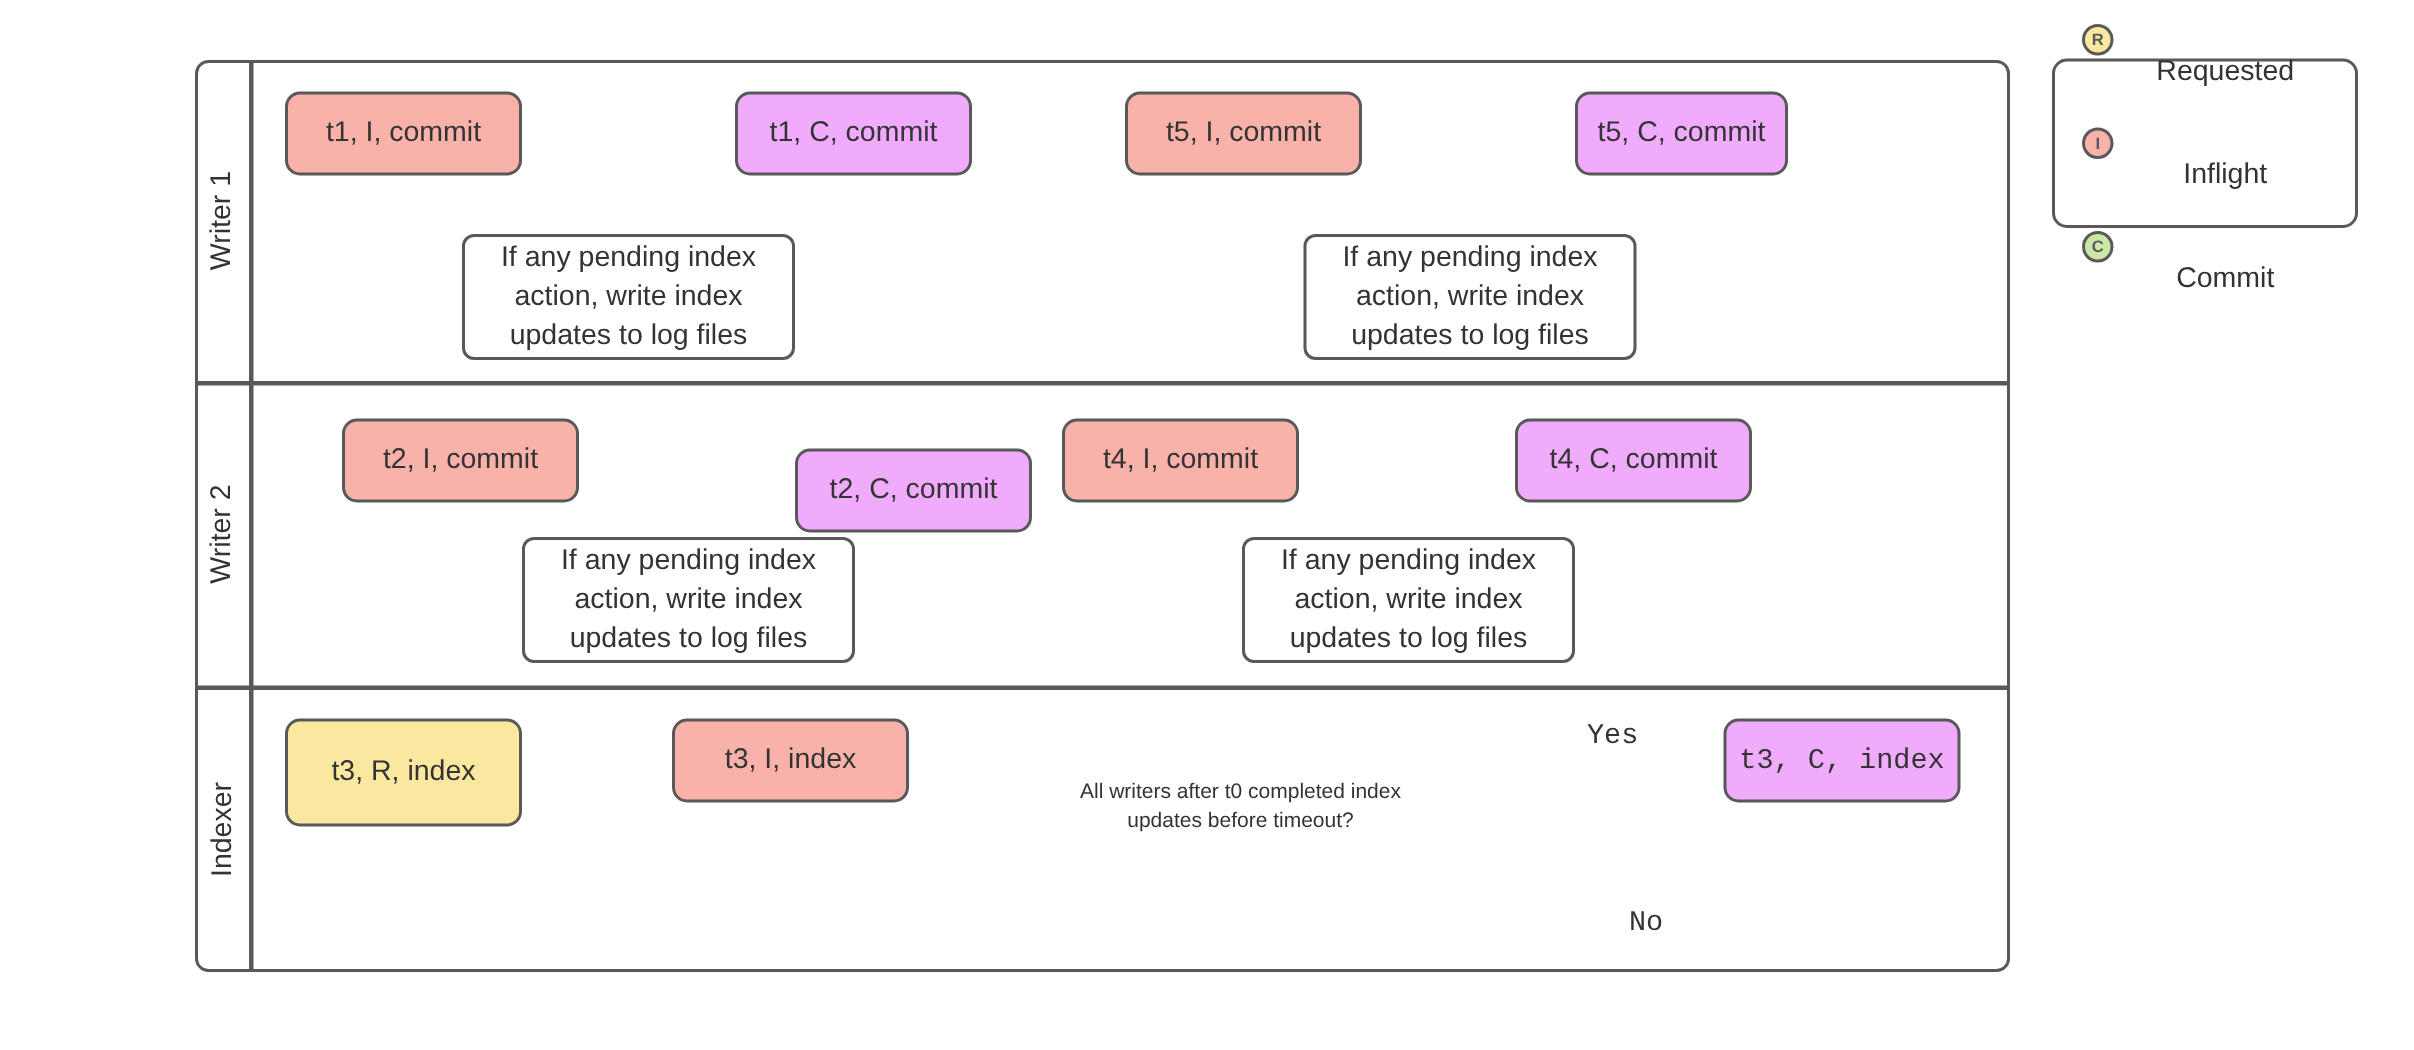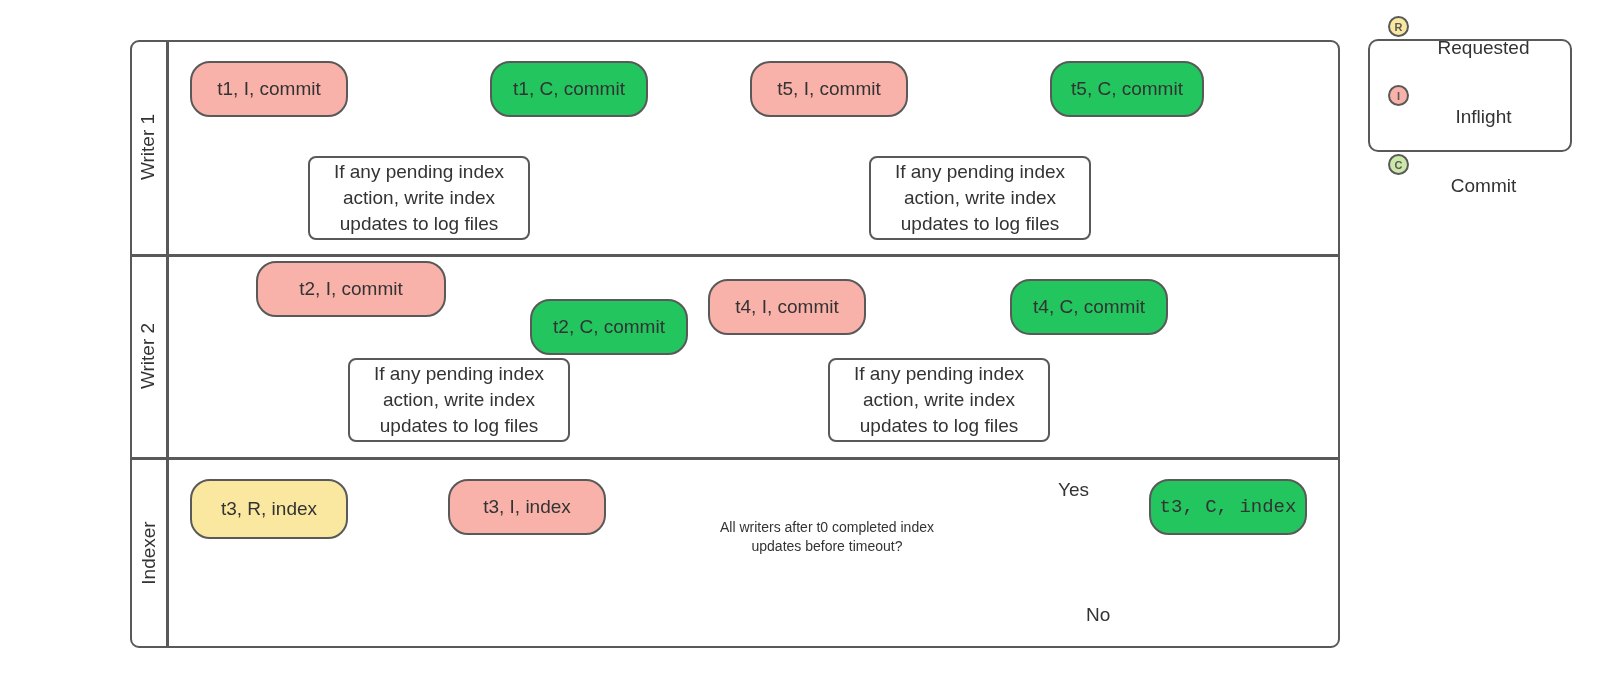--- a/index.html
+++ b/index.html
@@ -9,31 +9,31 @@
   .frame{position:absolute;left:130px;top:40px;width:1210px;height:608px;
          border:2.5px solid #595959;border-radius:9px;box-sizing:border-box;background:#fff;}
   .divider-h{position:absolute;left:131px;width:1208px;height:2.5px;background:#595959;}
   .divider-v{position:absolute;left:166px;top:41px;width:2.5px;height:606px;background:#595959;}
 
   .lane-label{position:absolute;left:130px;width:37px;display:flex;align-items:center;justify-content:center;}
   .lane-label span{transform:rotate(-90deg);white-space:nowrap;font-size:19px;color:#333;}
 
   .overlay{position:absolute;left:0;top:0;}
 
-  .node{position:absolute;box-sizing:border-box;border:2.5px solid #595959;border-radius:20px;
+  .node{position:absolute;box-sizing:border-box;border:2.5px solid #595959;border-radius:10px;
         display:flex;align-items:center;justify-content:center;text-align:center;
         font-size:19px;color:#333;background:#fff;}
   .node.pink{background:#f9b2a9;}
-  .node.green{background:#22c55e;}
+  .node.green{background:#f0abfc;}
   .node.yellow{background:#fae8a0;}
   .node.process{border-radius:8px;line-height:1.36;padding:2px 7px;}
 
   .decision-text{position:absolute;left:697px;top:518px;width:260px;text-align:center;
                  font-size:14px;line-height:1.37;color:#333;}
-  .float-label{position:absolute;font-size:19px;color:#333;}
+  .float-label{position:absolute;font-size:19px;color:#333;font-family:Liberation Mono, monospace;}
 
   .legend{position:absolute;left:1368px;top:39px;width:204px;height:113px;box-sizing:border-box;
           border:2.5px solid #595959;border-radius:10px;background:#fff;
           display:flex;flex-direction:column;justify-content:center;gap:5px;padding:8px 12px 8px 18px;}
   .legend-row{display:flex;align-items:center;}
   .legend-dot{width:21px;height:21px;border-radius:50%;border:2px solid #595959;box-sizing:border-box;
               display:flex;align-items:center;justify-content:center;
               font-size:11px;font-weight:bold;color:#595959;flex:0 0 auto;}
   .legend-dot.requested{background:#fae8a0;}
   .legend-dot.inflight{background:#f9b2a9;}
@@ -103,30 +103,30 @@
   </div>
   <div class="lane-label" style="top:457px;height:191px;">
     <span>Indexer</span>
   </div>
 
   <div class="node pink" style="left:190px;top:61px;width:158px;height:56px;">t1, I, commit</div>
   <div class="node process" style="left:308px;top:156px;width:222px;height:84px;">If any pending index action, write index updates to log files</div>
   <div class="node green" style="left:490px;top:61px;width:158px;height:56px;">t1, C, commit</div>
   <div class="node pink" style="left:750px;top:61px;width:158px;height:56px;">t5, I, commit</div>
   <div class="node process" style="left:869px;top:156px;width:222px;height:84px;">If any pending index action, write index updates to log files</div>
-  <div class="node green" style="left:1050px;top:61px;width:154px;height:56px;text-align:right;">t5, C, commit</div>
+  <div class="node green" style="left:1050px;top:61px;width:142px;height:56px;text-align:right;">t5, C, commit</div>
 
-  <div class="node pink" style="left:228px;top:261px;width:190px;height:56px;margin-left:28px;">t2, I, commit</div>
+  <div class="node pink" style="left:228px;top:279px;width:158px;height:56px;">t2, I, commit</div>
   <div class="node process" style="left:348px;top:358px;width:222px;height:84px;">If any pending index action, write index updates to log files</div>
   <div class="node green" style="left:530px;top:279px;width:158px;height:56px;margin-top:20px;">t2, C, commit</div>
   <div class="node pink" style="left:708px;top:279px;width:158px;height:56px;">t4, I, commit</div>
   <div class="node process" style="left:828px;top:358px;width:222px;height:84px;">If any pending index action, write index updates to log files</div>
   <div class="node green" style="left:1010px;top:279px;width:158px;height:56px;">t4, C, commit</div>
 
-  <div class="node yellow" style="left:190px;top:479px;width:158px;height:60px;">t3, R, index</div>
+  <div class="node yellow" style="left:190px;top:479px;width:158px;height:72px;">t3, R, index</div>
   <div class="node pink" style="left:448px;top:479px;width:158px;height:56px;">t3, I, index</div>
   <div class="decision-text">All writers after t0 completed index updates before timeout?</div>
   <div class="float-label" style="left:1058px;top:479px;">Yes</div>
   <div class="node green" style="left:1149px;top:479px;width:158px;height:56px;font-family:Liberation Mono, monospace;">t3, C, index</div>
   <div class="float-label" style="left:1062px;top:604px;margin-left:24px;">No</div>
 
   <div class="legend">
     <div class="legend-row">
       <span class="legend-dot requested">R</span>
       <span class="legend-label">Requested</span>

